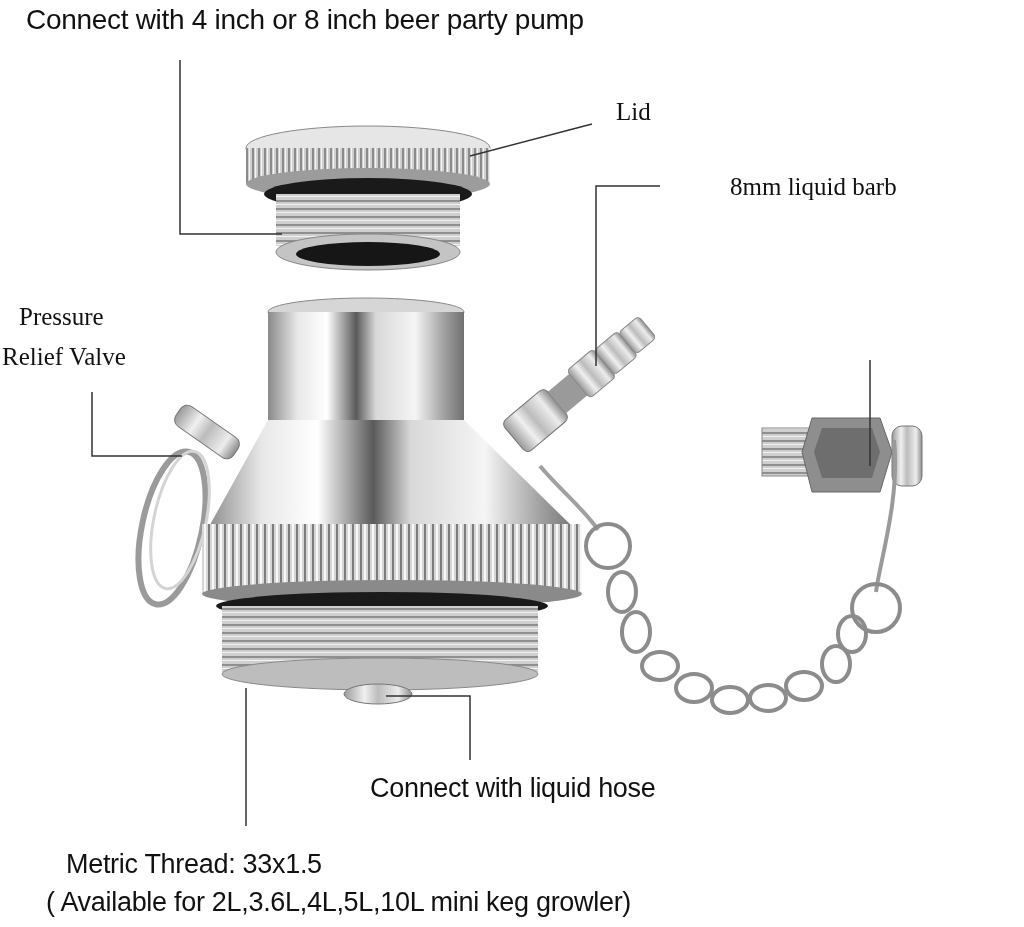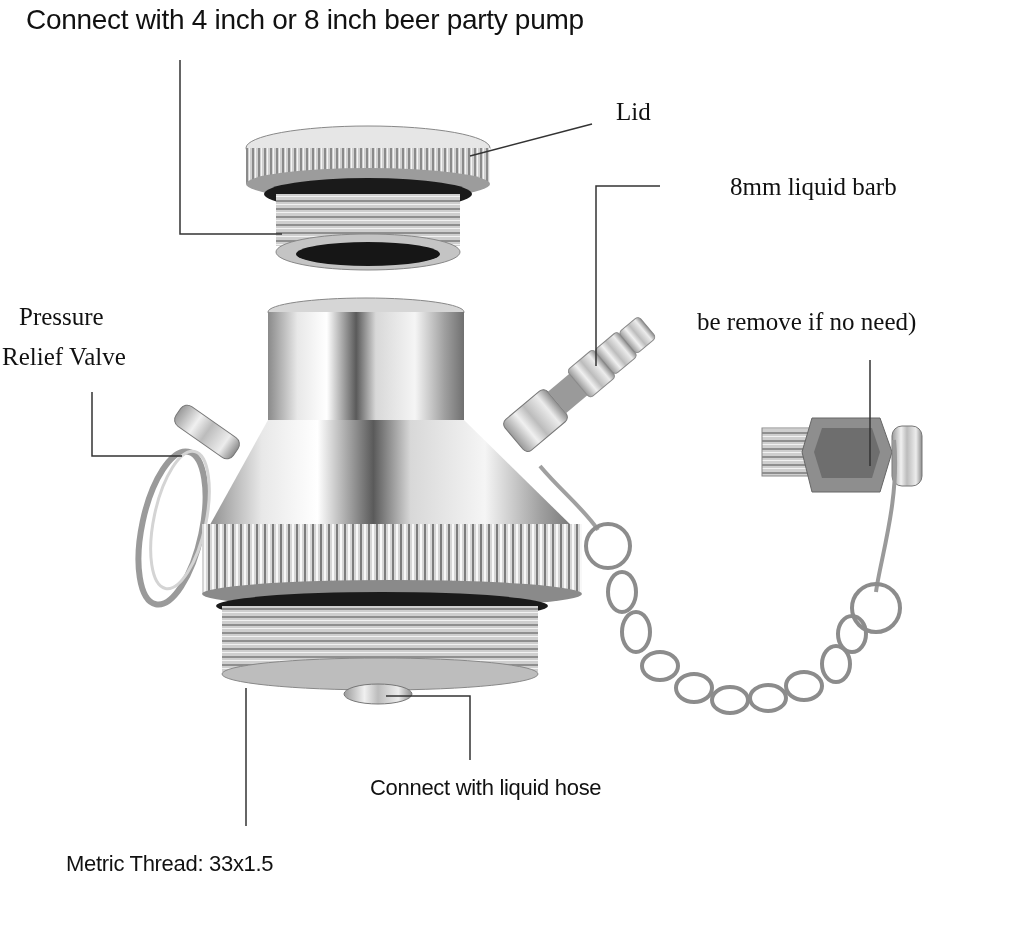--- a/index.html
+++ b/index.html
@@ -2,21 +2,21 @@
 <html><head>
 <meta charset="utf-8">
 <style>
   html, body { margin: 0; padding: 0; background: #ffffff; }
   body { width: 1024px; height: 927px; position: relative; overflow: hidden; }
   .canvas { position: absolute; left: 0; top: 0; width: 1024px; height: 927px; }
   .label {
     position: absolute;
     font-family: "Liberation Sans", sans-serif;
     color: #111111;
-    font-size: 22px;
+    font-size: 27px;
     line-height: 34px;
     white-space: nowrap;
   }
   .label.narrow { letter-spacing: -0.3px; text-align: right; }
   .label.wide { font-family: Liberation Serif, serif; font-size: 25px; line-height: 33px; }
   svg.art { position: absolute; left: 0; top: 0; }
 </style>
 </head>
 <body>
 
@@ -147,21 +147,21 @@
       <line x1="246" y1="688" x2="246" y2="826"></line>
     </g>
   </svg>
 
   <div class="label narrow" style="left:26px; top:3px; font-size:28px;">Connect with 4 inch or 8 inch beer party pump</div>
 
   <div class="label wide" style="left:616px; top:95px;">Lid</div>
 
   <div class="label wide" style="left:686px; top:170px;margin-left:44px;">8mm liquid barb</div>
 
-  <div class="label wide" style="left:697px; top:305px;">be remove if no need)</div>
 
   <div class="label wide" style="left:19px; top:300px;">Pressure</div>
   <div class="label wide" style="left:2px; top:340px;">Relief Valve</div>
 
   <div class="label narrow" style="left:370px; top:771px;">Connect with liquid hose</div>
 
   <div class="label narrow" style="left:46px; top:847px;margin-left:20px;">Metric Thread: 33x1.5</div>
+  <div class="label narrow" style="left:46px; top:885px;">( Available for 2L,3.6L,4L,5L,10L mini keg growler)</div>
 </div>
 
 </body></html>

